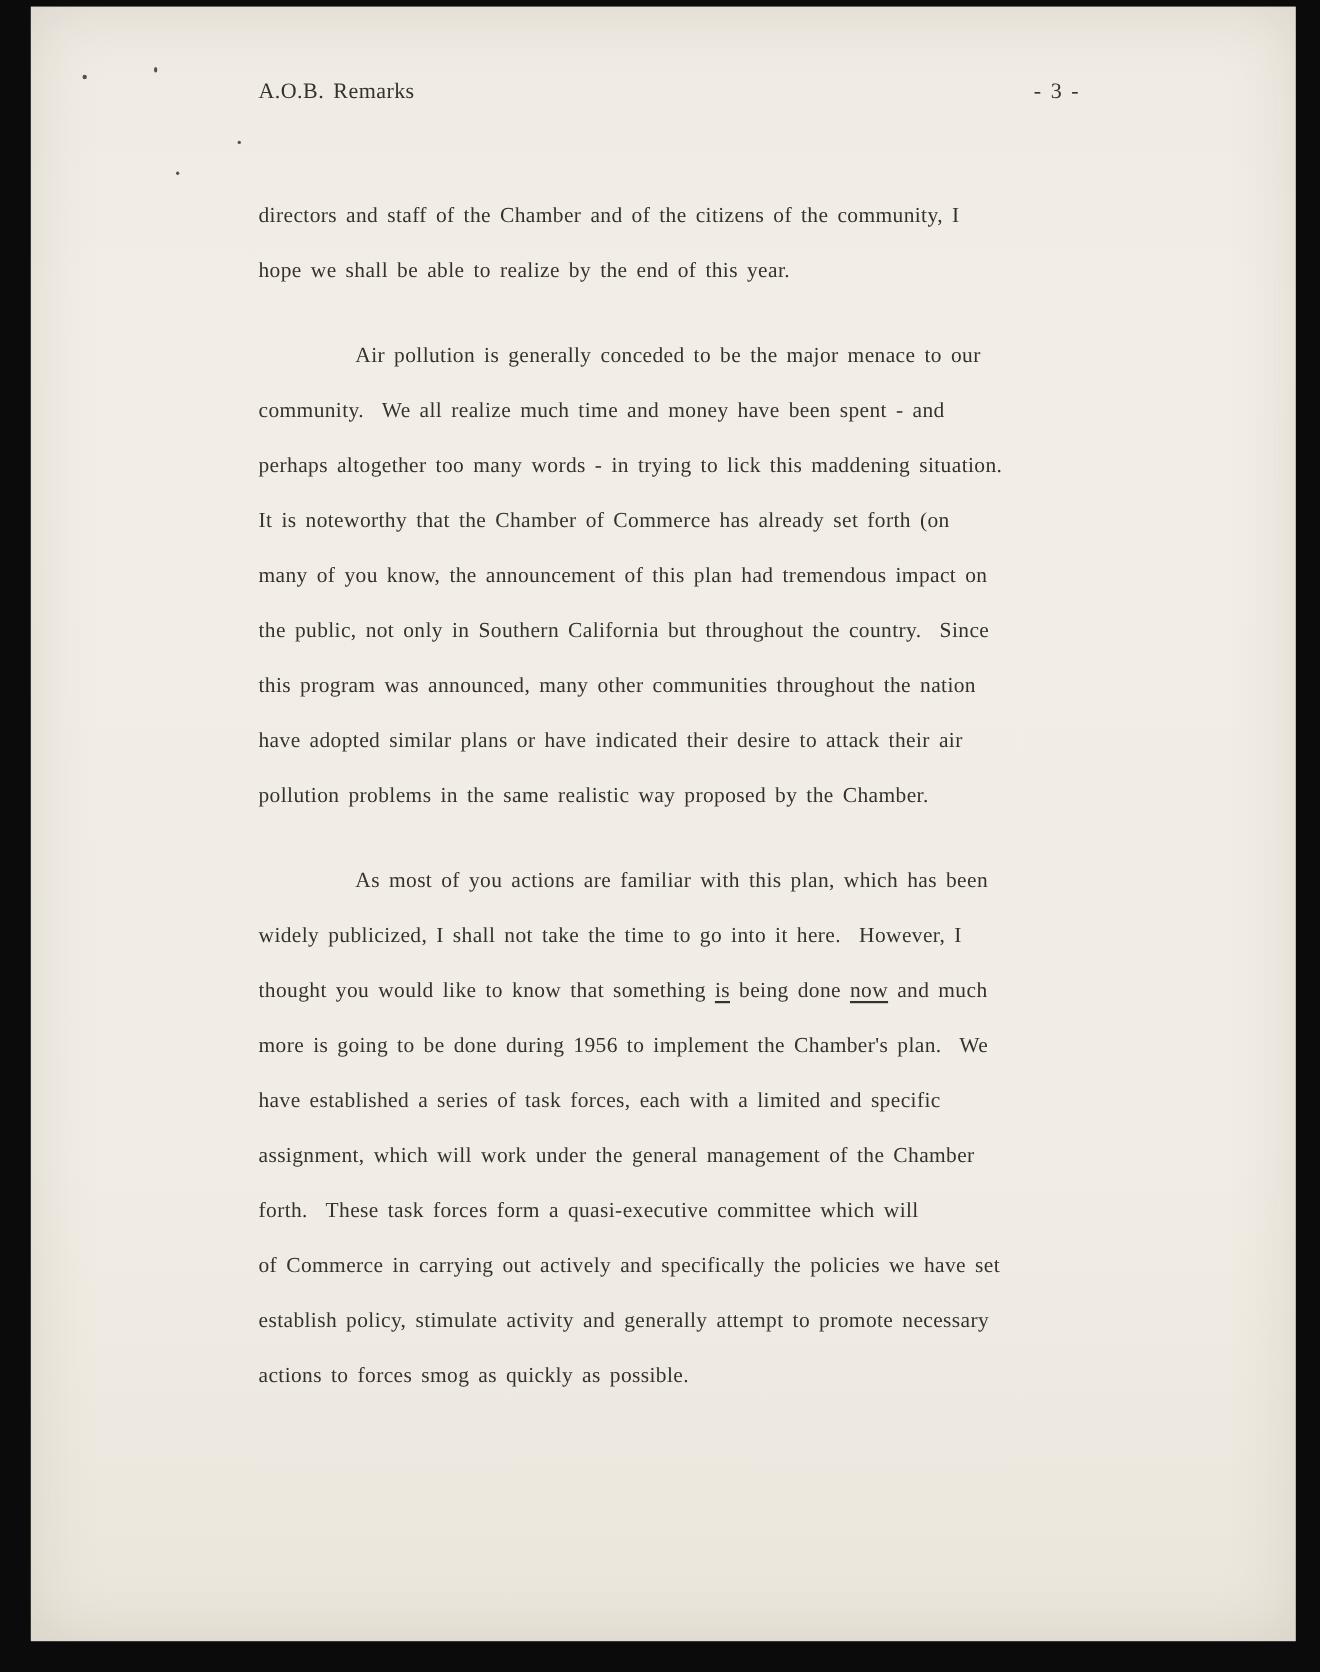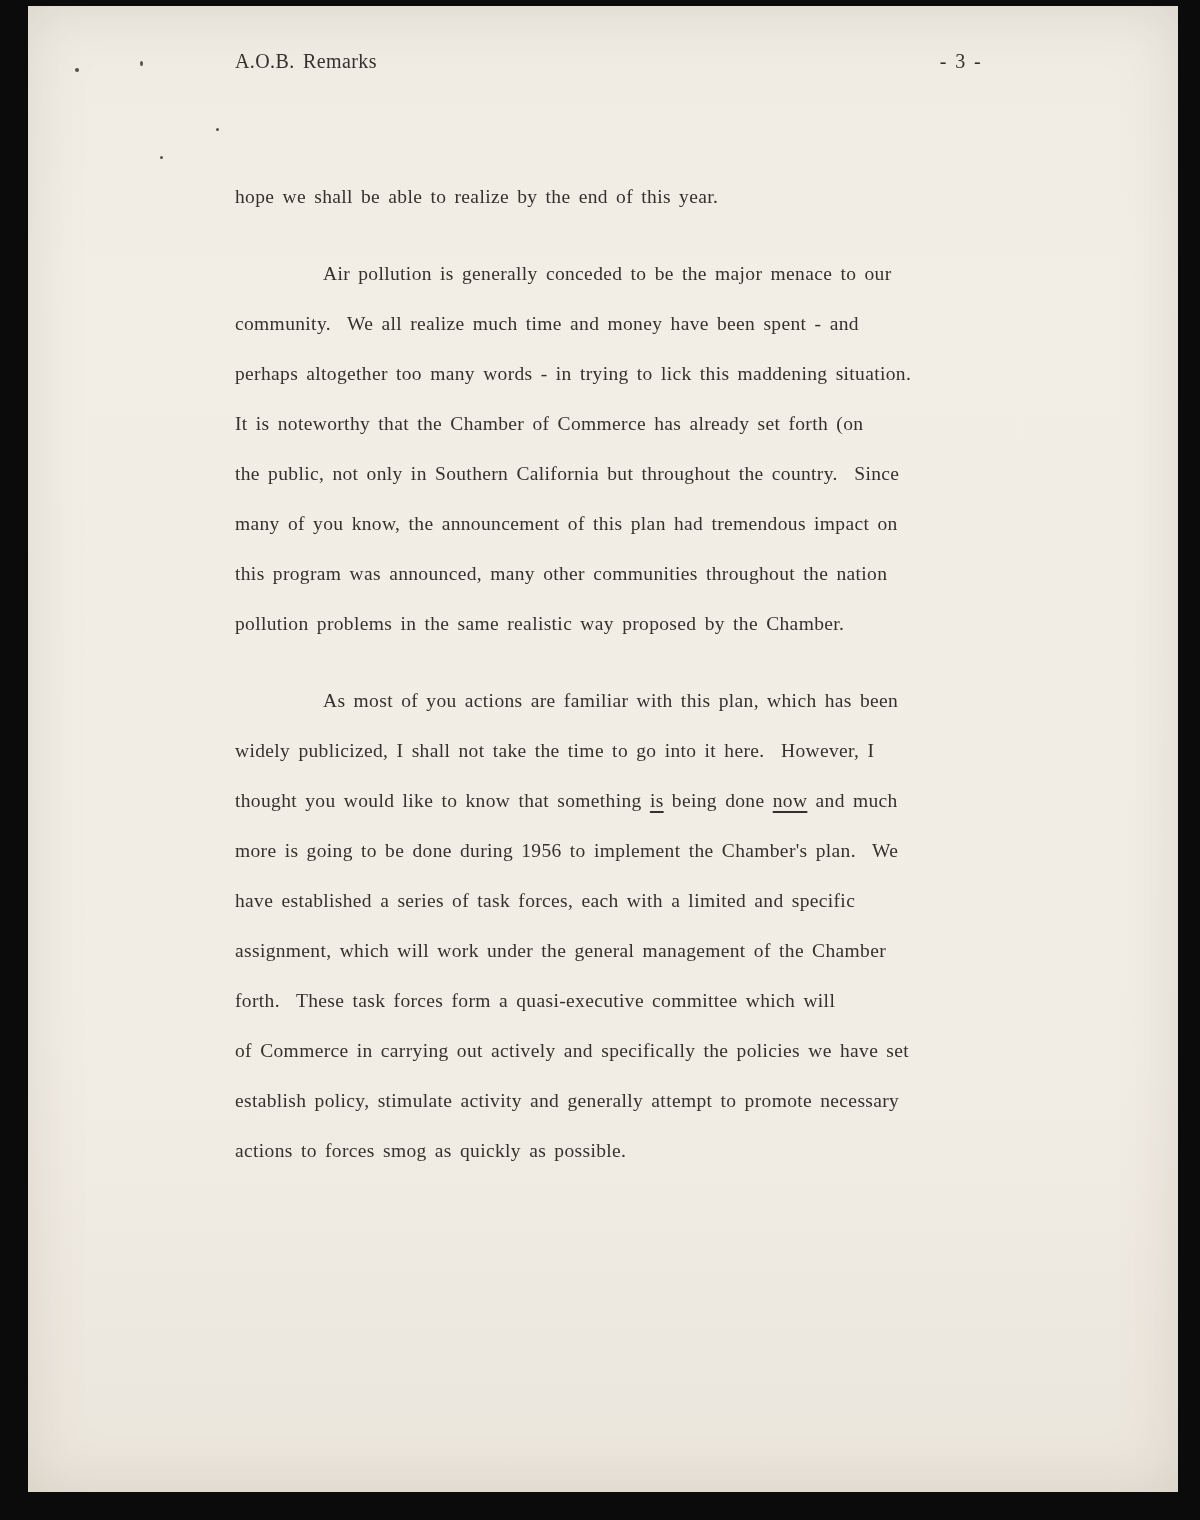--- a/index.html
+++ b/index.html
@@ -23,21 +23,21 @@
     top: 6px;
     width: 1150px;
     height: 1486px;
     background: linear-gradient(180deg, #efebe3 0%, #f2eee6 18%, #f1ede5 70%, #ebe6dc 100%);
     box-shadow: inset 0 0 60px rgba(120,110,90,0.18);
     color: #34322c;
   }
   .header-row {
     position: absolute;
     left: 207px;
-    top: 44px;
+    top: 66px;
     width: 810px;
     display: flex;
     justify-content: space-between;
     padding-right: 64px;
     box-sizing: border-box;
     font-size: 20px;
     letter-spacing: 0.4px;
     word-spacing: 3px;
   }
   .body-col {
@@ -88,31 +88,33 @@
     <div class="speck" style="left:132px; top:150px; width:3px; height:3px;"></div>
 
     <div class="header-row">
       <span>A.O.B. Remarks</span>
       <span>- 3 -</span>
     </div>
 
     <div class="body-col">
 
       <div class="para">
+        <div class="line">directors and staff of the Chamber and of the citizens of the community, I</div>
         <div class="line">hope we shall be able to realize by the end of this year.</div>
       </div>
 
       <div class="para">
         <div class="line indent">Air pollution is generally conceded to be the major menace to our</div>
         <div class="line">community.  We all realize much time and money have been spent - and</div>
         <div class="line">perhaps altogether too many words - in trying to lick this maddening situation.</div>
         <div class="line">It is noteworthy that the Chamber of Commerce has already set forth (on</div>
+        <div class="line">many of you know, the announcement of this plan had tremendous impact on</div>
         <div class="line">the public, not only in Southern California but throughout the country.  Since</div>
-        <div class="line">many of you know, the announcement of this plan had tremendous impact on</div>
         <div class="line">this program was announced, many other communities throughout the nation</div>
+        <div class="line">have adopted similar plans or have indicated their desire to attack their air</div>
         <div class="line">pollution problems in the same realistic way proposed by the Chamber.</div>
       </div>
 
       <div class="para">
         <div class="line indent">As most of you actions are familiar with this plan, which has been</div>
         <div class="line">widely publicized, I shall not take the time to go into it here.  However, I</div>
         <div class="line"><span>thought you would like to know that something </span><span class="u">is</span><span> being done </span><span class="u">now</span><span> and much</span></div>
         <div class="line">more is going to be done during 1956 to implement the Chamber's plan.  We</div>
         <div class="line">have established a series of task forces, each with a limited and specific</div>
         <div class="line">assignment, which will work under the general management of the Chamber</div>

